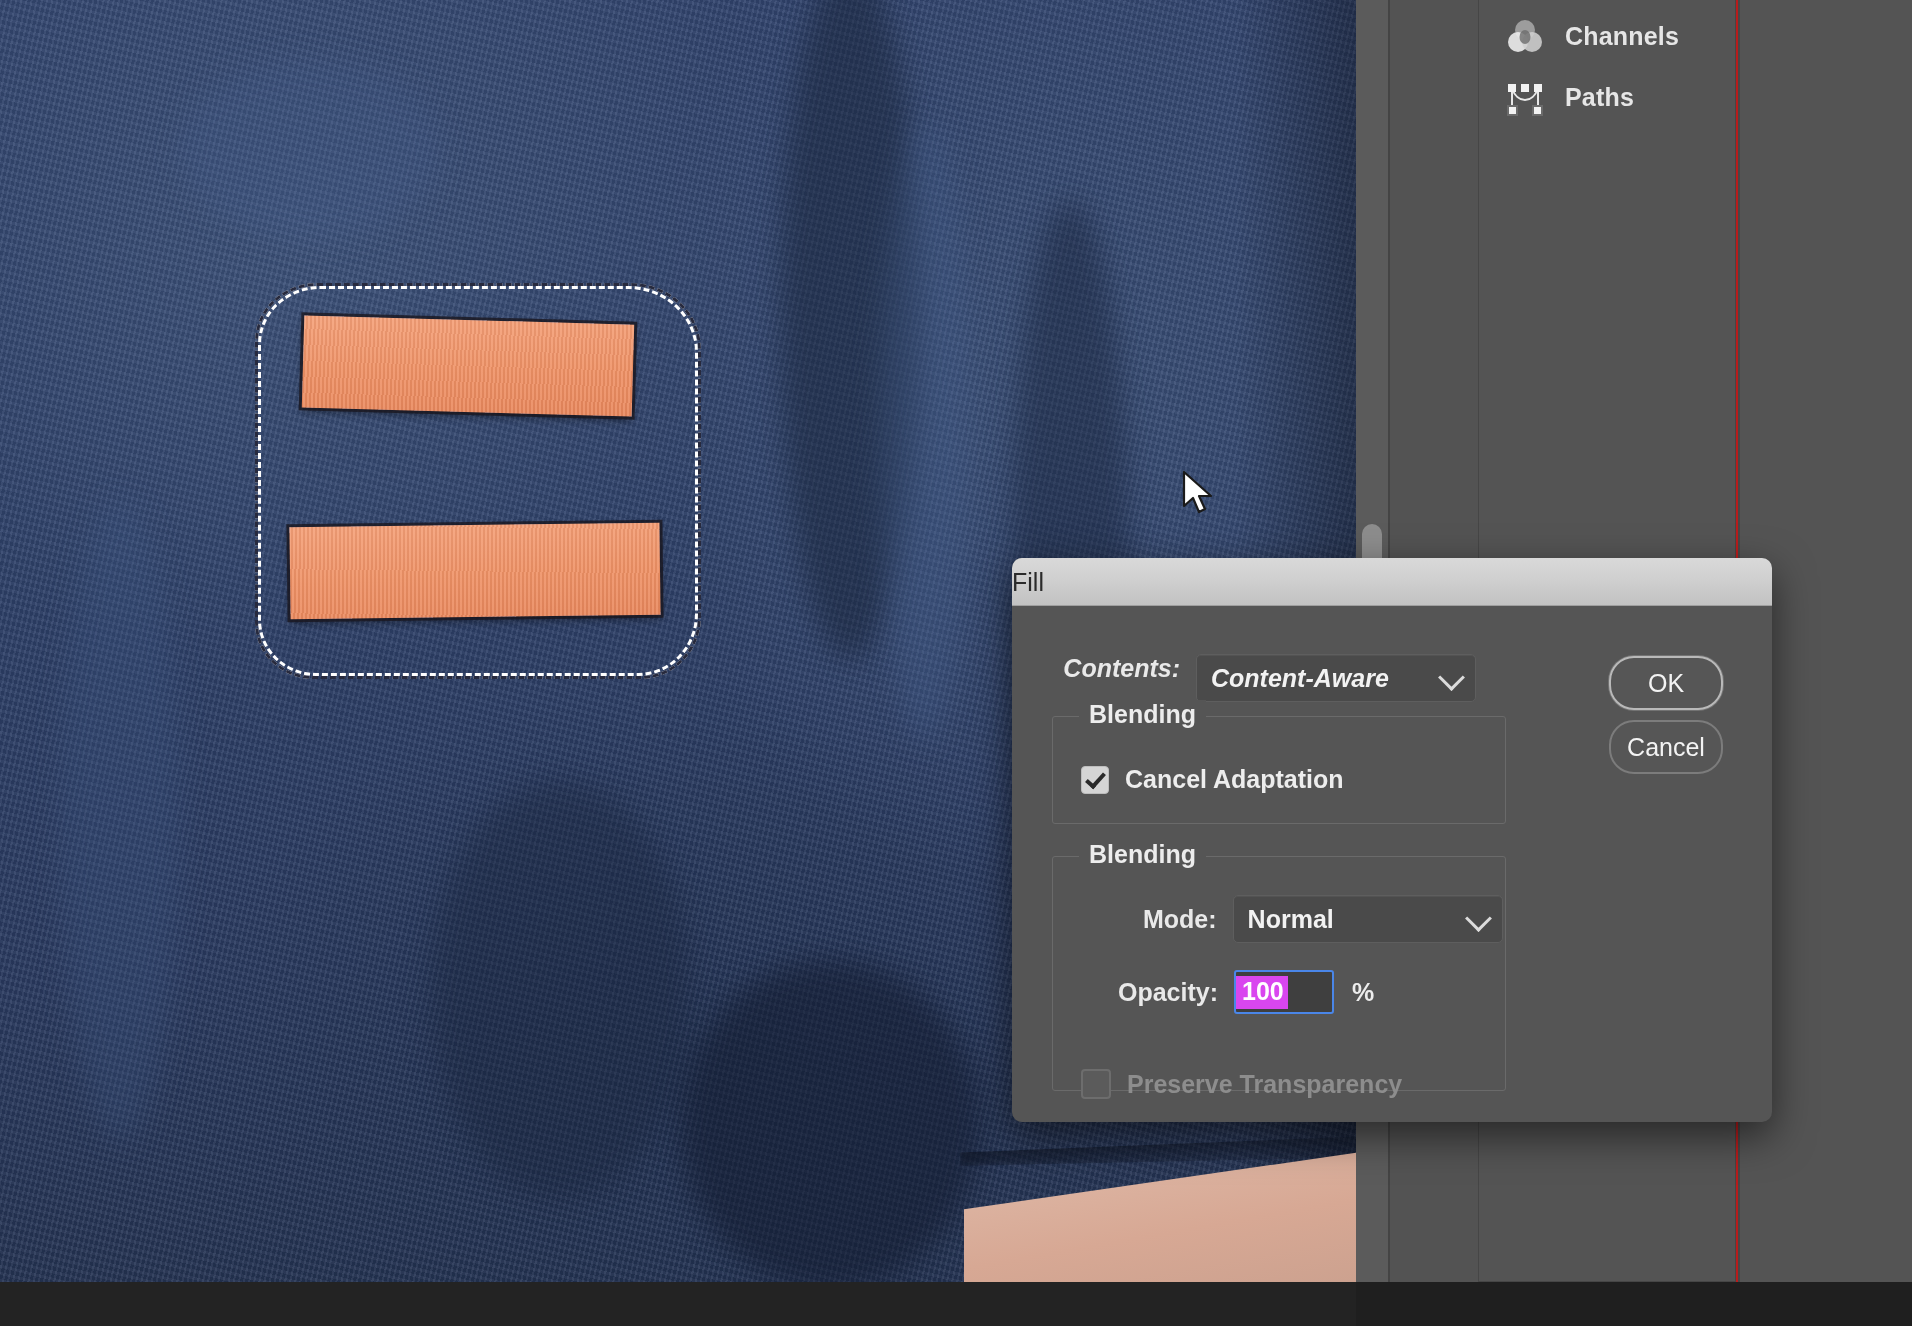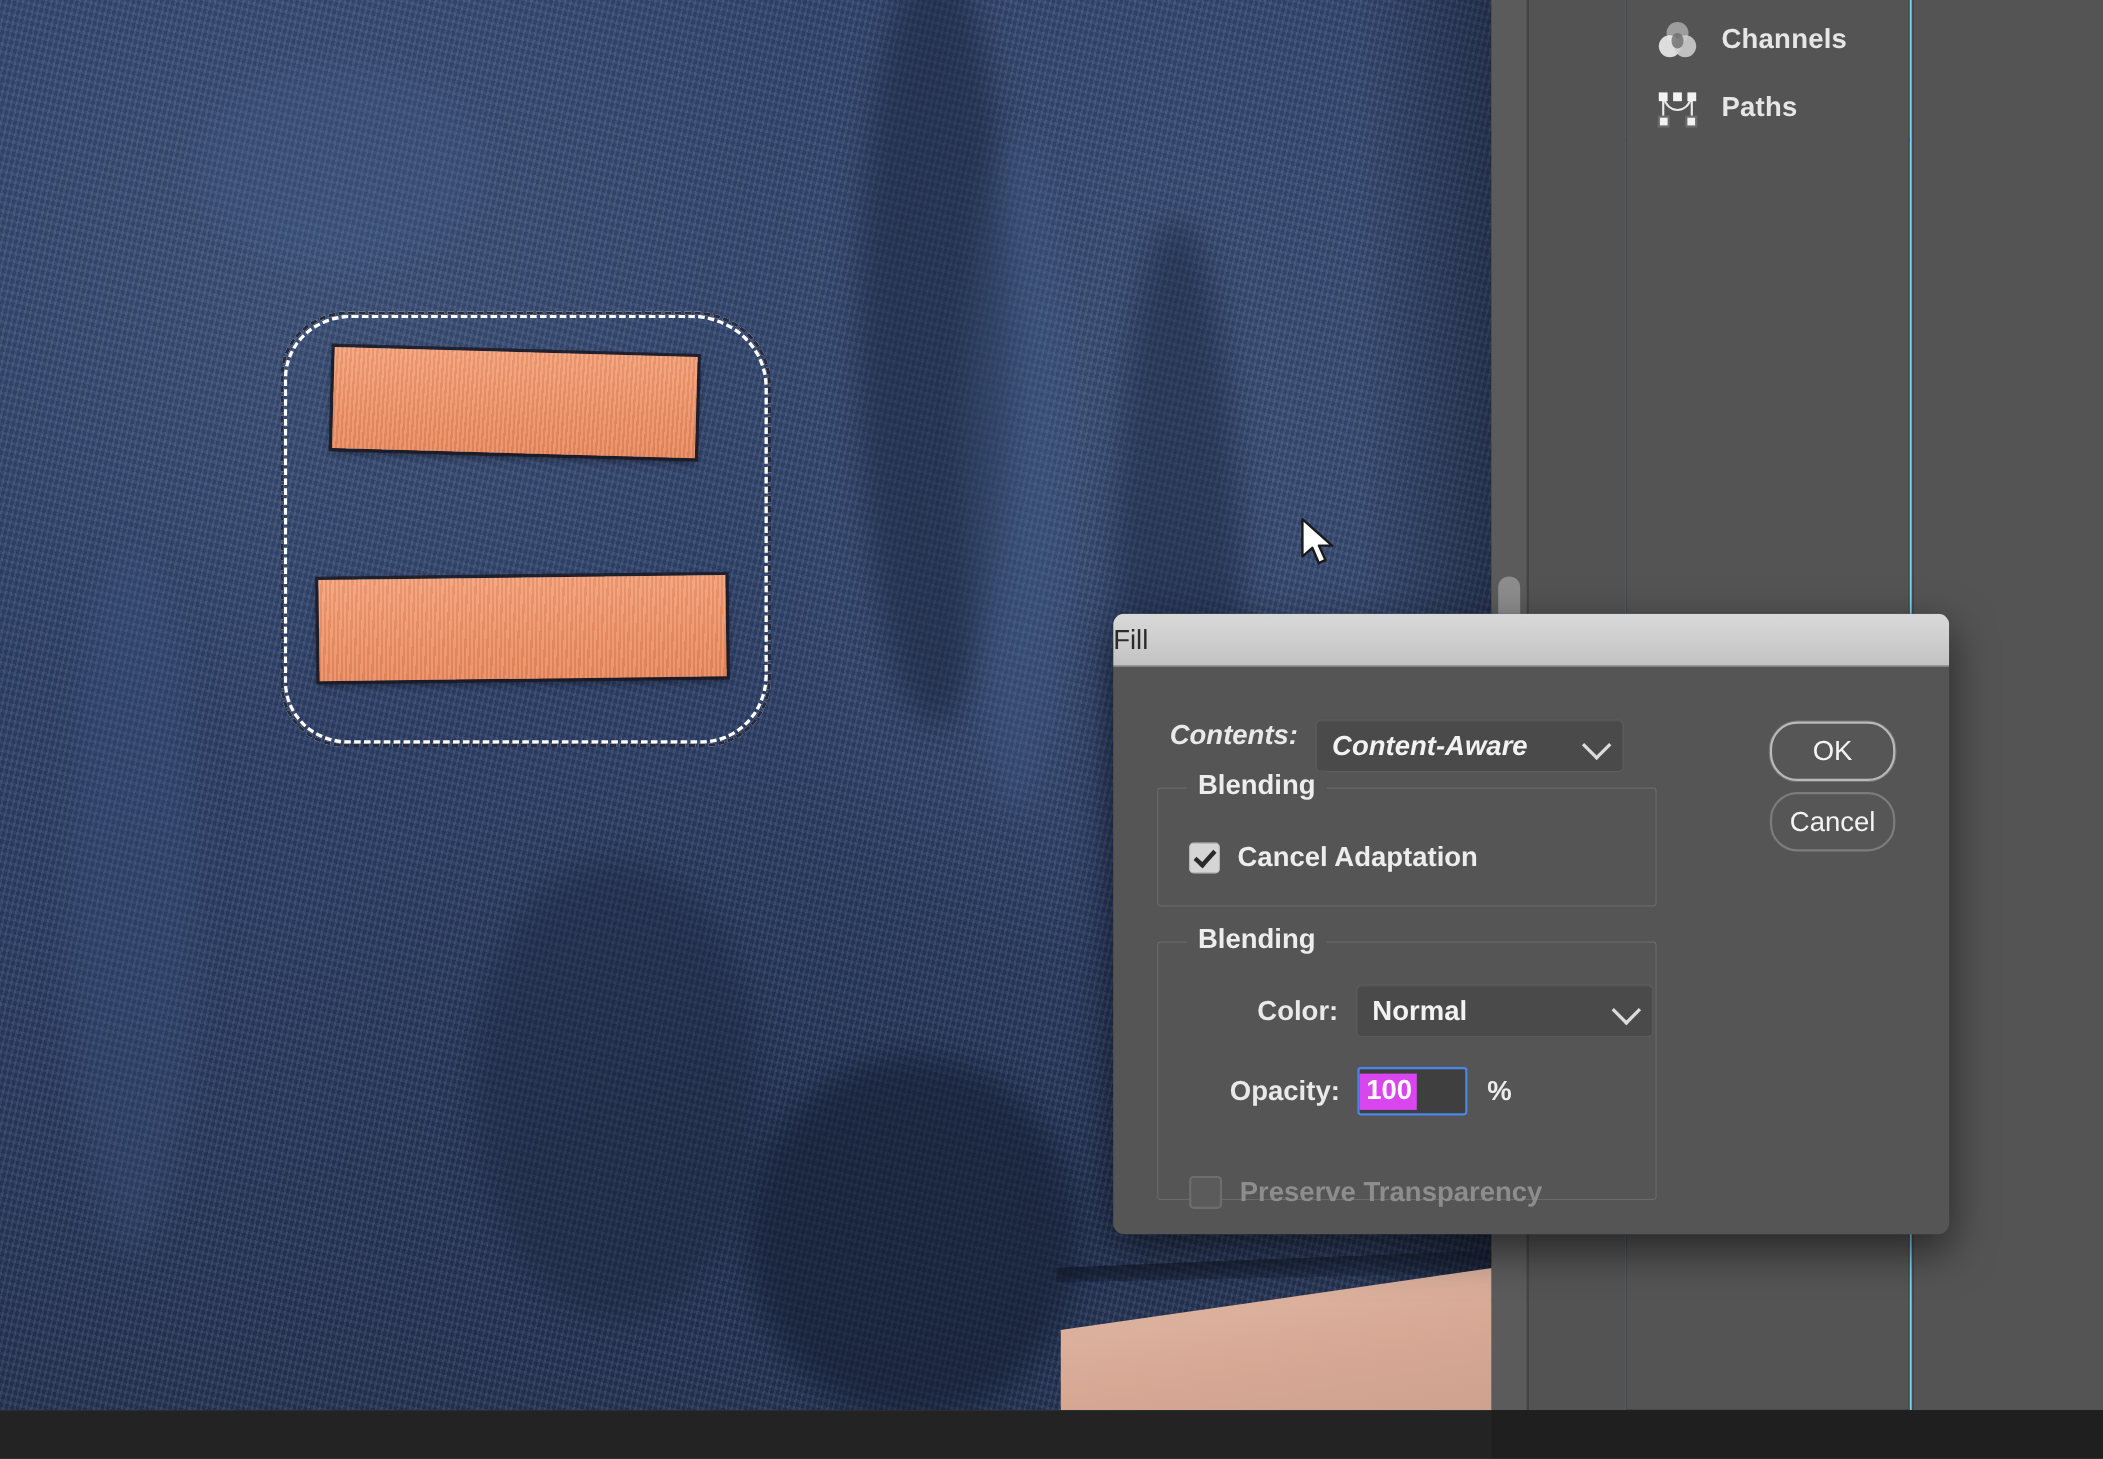--- a/index.html
+++ b/index.html
@@ -61,21 +61,21 @@
   #hscroll{position:absolute;left:0;top:1282px;width:1356px;height:40px;background:#5b5b5b;}
   #hscroll-thumb{position:absolute;left:152px;top:9px;width:393px;height:22px;
       background:#8d8d8d;border-radius:11px;}
   #vscroll{position:absolute;left:1356px;top:0;width:32px;height:1282px;background:#5b5b5b;}
   #vscroll-thumb{position:absolute;left:6px;top:524px;width:20px;height:120px;
       background:#8d8d8d;border-radius:10px;}
 
   
   #dock-rail{position:absolute;left:1388px;top:0;width:88px;height:1282px;background:#535353;
       border-left:2px solid #444;border-right:2px solid #444;}
-  #panel-col{position:absolute;left:1478px;top:0;width:434px;height:1282px;background:#7dd3fc;}
+  #panel-col{position:absolute;left:1478px;top:0;width:434px;height:1282px;background:#b91c1c;}
   #panel-tabs{position:absolute;left:0;top:-56px;width:258px;
       border:1px solid #464646;background:#545454;box-sizing:border-box;}
   .tab-row{display:flex;align-items:center;height:61px;padding-left:26px;cursor:default;}
   .tab-icon{width:40px;height:40px;flex:0 0 40px;margin-right:20px;position:relative;}
   .tab-label{color:#e6e6e6;font-size:25px;font-weight:bold;letter-spacing:.2px;}
   #panel-body{position:absolute;left:0;top:126px;width:258px;height:1156px;
       border:1px solid #464646;border-top:none;box-sizing:border-box;background:#545454;}
   #panel-right-gap{position:absolute;left:260px;top:0;width:174px;height:1282px;background:#545454;
       border-left:2px solid #474747;}
   #bottom-strip{position:absolute;left:0;top:1282px;width:1912px;height:44px;background:#232323;}
@@ -261,21 +261,21 @@
         <div id="color-adaptation-row" class="cbrow">
           <span class="cbox checked"></span>
           <span class="cbl">Cancel Adaptation</span>
         </div>
       </div>
 
       <div id="blending-group" class="group">
         <span class="group-title">Blending</span>
 
         <div id="mode-row">
-          <span id="mode-label" class="lbl">Color:</span>
+          <span id="mode-label" class="lbl">Mode:</span>
           <div id="mode-select" class="select">
             <span class="val">Normal</span>
             <span class="chev"></span>
           </div>
         </div>
 
         <div id="opacity-row">
           <span id="opacity-label" class="lbl">Opacity:</span>
           <div id="opacity-field">
             <span id="opacity-value">100</span>

